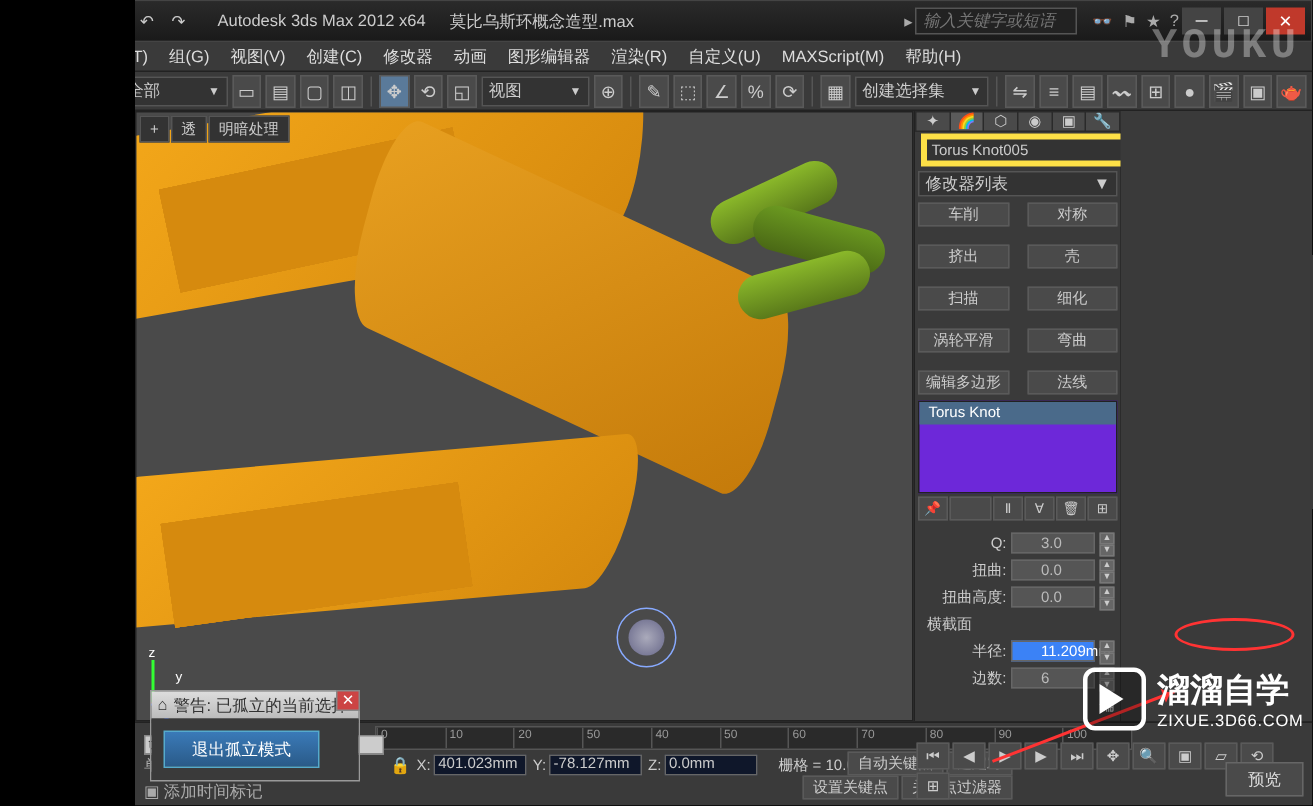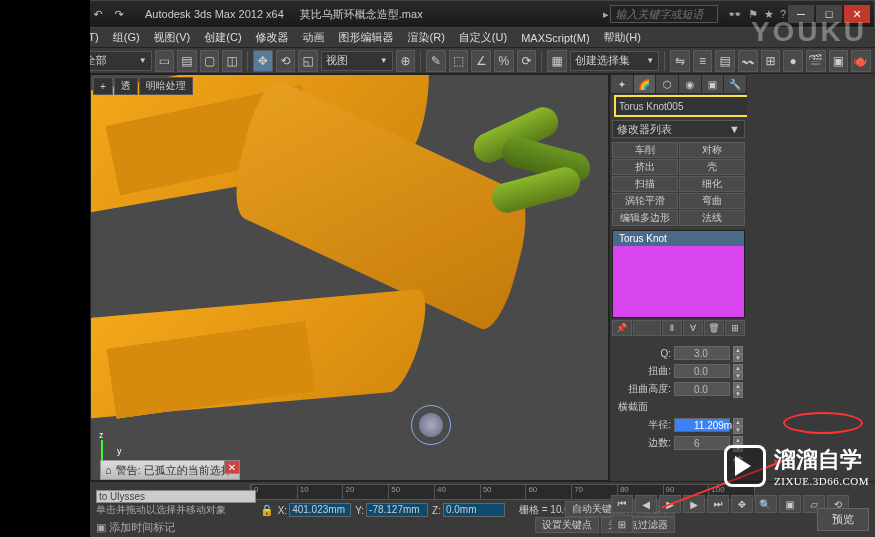--- a/index.html
+++ b/index.html
@@ -52,26 +52,26 @@
 .dialog { position:absolute; left:100px; top:460px; width:140px; border:1px solid #999; z-index:20; }
 .dlg-title { height:18px; background:linear-gradient(#ddd,#bbb); display:flex; align-items:center; padding:0 4px; color:#333; font-size:10px; gap:4px; }
 .dlg-close { width:16px; height:14px; background:#c44; color:#fff; display:flex; align-items:center; justify-content:center; position:absolute; right:-1px; top:-1px; font-size:10px; border:1px solid #888; }
 .dlg-body { background:#3a3a3a; padding:8px; }
 .dlg-btn { background:linear-gradient(#3a7ab8,#2a5a88); border:1px solid #5ac; color:#fff; padding:4px 18px; font-size:11px; }
 .panel { width:138px; background:#3a3a3a; border-left:1px solid #222; display:flex; flex-direction:column; }
 .panel-tabs { height:20px; display:flex; background:#2a2a2a; gap:1px; padding:1px; }
 .ptab { flex:1; background:#4a4a4a; display:flex; align-items:center; justify-content:center; color:#ccc; font-size:10px; }
 .ptab.active { background:#5a5a5a; }
 .obj-name { height:20px; background:#3a3a3a; display:flex; align-items:center; padding:0 2px; margin:2px; }
-.obj-name input { flex:1; background:#333; border:2px solid #fde047; color:#ccc; height:22px; padding:0 3px; font-size:10px; }
+.obj-name input { flex:1; background:#333; border:4px solid #fde047; color:#ccc; height:22px; padding:0 3px; font-size:10px; }
 .obj-color { width:16px; height:16px; background:#b8d858; border:1px solid #555; margin-left:2px; }
 .mod-dd { margin:2px; height:18px; background:#333; border:1px solid #555; color:#ccc; padding:0 4px; display:flex; align-items:center; justify-content:space-between; font-size:10px; }
-.btn-grid { display:grid; grid-template-columns:1fr 1fr; gap:1px; padding:2px; }
+.btn-grid { display:grid; grid-template-columns:1fr 1fr; gap:12px; padding:2px; }
 .pbtn { height:16px; background:#4a4a4a; border:1px solid #5a5a5a; color:#ccc; display:flex; align-items:center; justify-content:center; font-size:10px; }
-.mod-stack { margin:2px; height:88px; background:#d946ef; border:1px solid #222; }
+.mod-stack { margin:2px; height:88px; background:#6d28d9; border:1px solid #222; }
 .mod-item { background:#4a6a8a; color:#fff; padding:2px 6px; font-size:10px; }
 .stack-tools { height:18px; display:flex; gap:1px; padding:0 2px; margin-bottom:4px; }
 .stool { width:20px; height:16px; background:#4a4a4a; border:1px solid #5a5a5a; color:#ccc; display:flex; align-items:center; justify-content:center; font-size:9px; }
 .stool-flex { flex:1; }
 .rollout { margin:2px; }
 .param-row { display:flex; align-items:center; height:18px; padding:0 2px; gap:3px; }
 .param-row .lbl { flex:1; text-align:right; color:#ccc; font-size:10px; }
 .spinner { width:56px; height:14px; background:#555; border:1px solid #666; color:#bbb; font-size:10px; padding:0 19px; display:flex; align-items:center; }
 .spin-btns { width:10px; height:14px; display:flex; flex-direction:column; }
 .spin-btns div { flex:1; background:#666; border:1px solid #777; font-size:6px; color:#ccc; display:flex; align-items:center; justify-content:center; }
@@ -79,35 +79,35 @@
 .arrow-line { position:absolute; width:130px; height:2px; background:#f33; right:92px; top:460px; transform:rotate(-21deg); transform-origin:right; z-index:10; pointer-events:none; }
 .arrow-line::after { content:""; position:absolute; right:-2px; top:-4px; border:5px solid transparent; border-left-color:#f33; }
 .right-strip { width:128px; background:#3a3a3a; }
 .statusbar { position:absolute; bottom:0; left:90px; right:0; height:56px; background:#3a3a3a; border-top:1px solid #222; }
 .timeline { height:16px; background:#2a2a2a; position:relative; margin:2px 120px 2px 160px; border:1px solid #555; overflow:hidden; }
 .tl-ticks { position:absolute; inset:0; display:flex; }
 .tl-tick { flex:1; border-left:1px solid #555; font-size:8px; color:#999; padding-left:2px; }
 .coords { position:absolute; bottom:20px; left:170px; display:flex; gap:4px; align-items:center; }
 .coord { display:flex; align-items:center; gap:2px; }
 .coord-lbl { color:#ccc; font-size:10px; }
-.coord-val { width:62px; height:14px; background:#0c4a6e; border:1px solid #666; color:#ccc; font-size:10px; padding:0 2px; }
+.coord-val { width:62px; height:14px; background:#0f172a; border:1px solid #666; color:#ccc; font-size:10px; padding:0 2px; }
 .grid-lbl { color:#ccc; font-size:10px; margin-left:10px; }
 .status-left { position:absolute; bottom:2px; left:6px; color:#aaa; font-size:10px; }
 .prompt { position:absolute; bottom:20px; left:6px; color:#aaa; font-size:10px; width:160px; }
 .sb-right { position:absolute; right:4px; bottom:4px; display:flex; gap:2px; flex-wrap:wrap; width:260px; }
 .sb-btn { width:22px; height:18px; background:#4a4a4a; border:1px solid #5a5a5a; color:#ccc; display:flex; align-items:center; justify-content:center; font-size:10px; }
 .autokey { position:absolute; bottom:20px; right:200px; display:flex; gap:2px; }
 .ak-btn { height:16px; padding:0 6px; background:#4a4a4a; border:1px solid #5a5a5a; color:#ccc; font-size:10px; display:flex; align-items:center; }
-.watermark { position:absolute; top:16px; right:8px; color:rgba(255,255,255,0.35); font-size:28px; font-weight:bold; letter-spacing:3px; pointer-events:none; z-index:30; font-family:Liberation Sans, sans-serif; }
+.watermark { position:absolute; top:16px; right:8px; color:rgba(255,255,255,0.35); font-size:28px; font-weight:bold; letter-spacing:3px; pointer-events:none; z-index:30; font-family:Liberation Mono, monospace; }
 .brand { position:absolute; right:6px; bottom:50px; display:flex; align-items:center; gap:8px; z-index:30; pointer-events:none; }
 .brand-icon { width:42px; height:42px; border:3px solid #fff; border-radius:8px; display:flex; align-items:center; justify-content:center; background:rgba(0,0,0,0.3); }
 .brand-play { width:0; height:0; border:10px solid transparent; border-left:16px solid #fff; margin-left:6px; }
 .brand-text { color:#fff; }
 .brand-cn { font-size:22px; font-weight:bold; }
-.brand-url { font-size:11px; letter-spacing:0.5px;font-family:Liberation Serif, serif; }
+.brand-url { font-size:11px; letter-spacing:0.5px; }
 .left-gutter { position:absolute; left:0; top:0; width:90px; height:100%; background:#000; }
 .preview-btn { position:absolute; right:6px; bottom:6px; padding:3px 14px; background:#4a4a4a; border:1px solid #666; color:#ddd; font-size:11px; }
 .sect-hdr { color:#ccc; font-size:10px; padding:2px 6px; }
 </style>
 </head>
 <body>
 
 <div class="left-gutter"></div>
 
 <div class="titlebar">
@@ -326,20 +326,23 @@
 
 <div class="highlight-oval"></div>
 <div class="arrow-line"></div>
 
 <div class="dialog">
   <div class="dlg-title">
     <span>⌂</span>
     <span>警告: 已孤立的当前选择</span>
   </div>
   <div class="dlg-close">✕</div>
+  <div class="dlg-body">
+    <button class="dlg-btn">退出孤立模式</button>
+  </div>
 </div>
 
 <div class="statusbar">
   <div class="timeline">
     <div class="tl-ticks">
       <div class="tl-tick">0</div>
         <div class="tl-tick">10</div>
       <div class="tl-tick">20</div>
         <div class="tl-tick">50</div>
       <div class="tl-tick">40</div>

